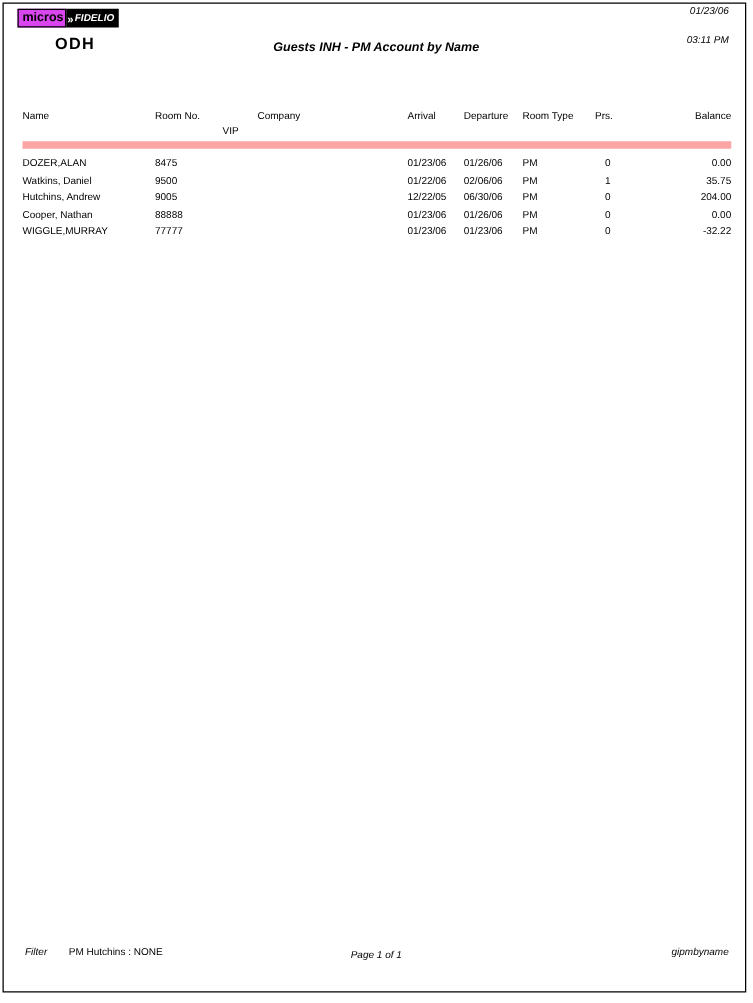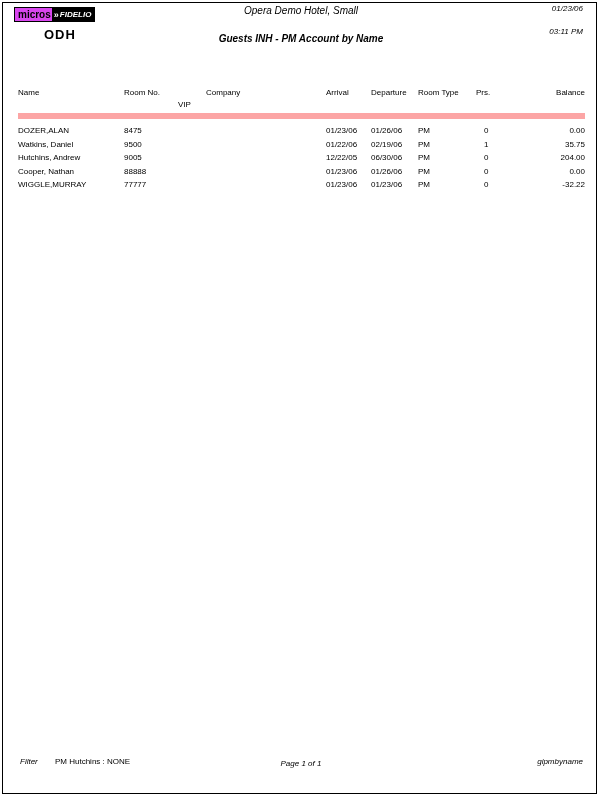--- a/index.html
+++ b/index.html
@@ -48,21 +48,20 @@
 
   <div class="logo">
     <span class="logo-micros">micros</span>
     <span class="logo-fidelio">
         <span class="logo-arrow">»</span>
         <span>FIDELIO</span>
       </span>
   </div>
   <div class="property-code">ODH</div>
 
-  <div class="hotel-name">Opera Demo Hotel, Small</div>
   <div class="run-date">01/23/06</div>
   <div class="run-time">03:11 PM</div>
   <div class="report-title">Guests INH - PM Account by Name</div>
 
   <div class="report">
     <div class="thead">
       <span class="c-name">Name</span>
       <span class="c-room">Room No.</span>
       <span class="c-vip">VIP</span>
       <span class="c-company">Company</span>
@@ -83,21 +82,21 @@
         <span class="c-type">PM</span>
         <span class="c-prs prs-val">0</span>
         <span class="c-bal">0.00</span>
       </div>
       <div class="row">
         <span class="c-name">Watkins, Daniel</span>
         <span class="c-room">9500</span>
         <span class="c-vip"></span>
         <span class="c-company"></span>
         <span class="c-arr">01/22/06</span>
-        <span class="c-dep">02/19/06</span>
+        <span class="c-dep">02/06/06</span>
         <span class="c-type">PM</span>
         <span class="c-prs prs-val">1</span>
         <span class="c-bal">35.75</span>
       </div>
       <div class="row">
         <span class="c-name">Hutchins, Andrew</span>
         <span class="c-room">9005</span>
         <span class="c-vip"></span>
         <span class="c-company"></span>
         <span class="c-arr">12/22/05</span>

